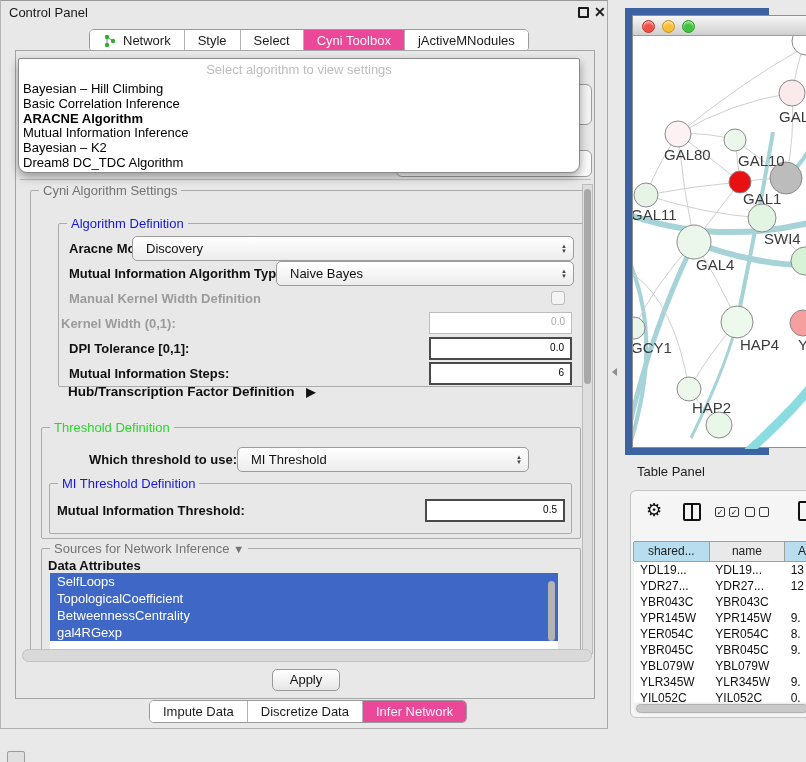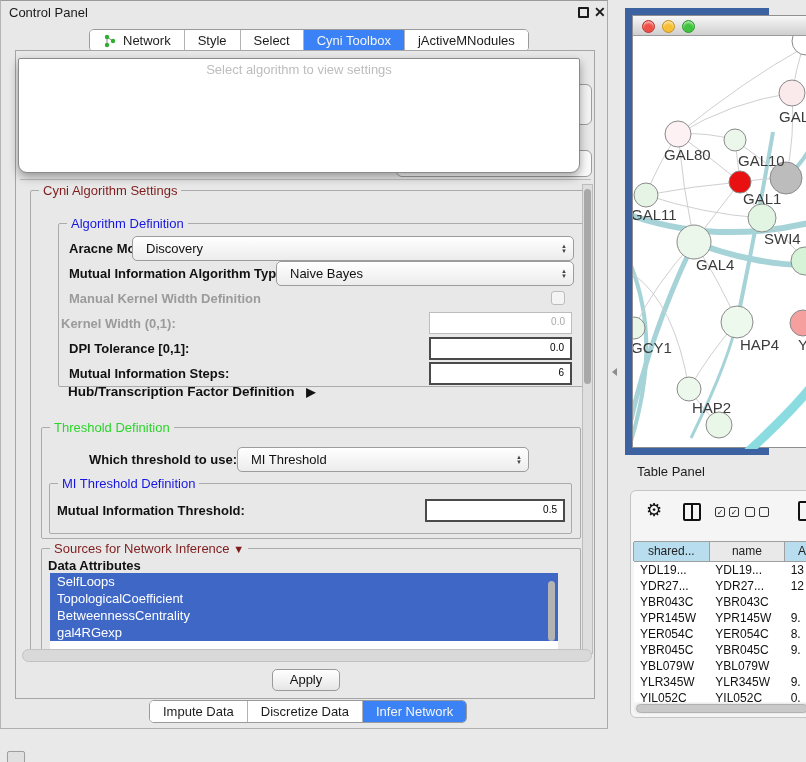--- a/index.html
+++ b/index.html
@@ -10,42 +10,42 @@
   
   #cp-window { position:absolute; left:0; top:8; width:608px; height:729px; background:#e8e8e8;
     border-top:1px solid #9a9a9a; border-left:1px solid #b5b5b5; border-right:1px solid #aaa; border-bottom:1px solid #b0b0b0; }
   #cp-title { position:absolute; left:8px; top:4px; font-size:13px; color:#1a1a1a;text-align:center; }
   #cp-float { position:absolute; left:577px; top:6px; width:11px; height:11px; border:2px solid #1a1a1a; border-radius:1px; }
   #cp-close { position:absolute; left:593px; top:3px; font-size:14px; font-weight:700; color:#1a1a1a; }
 
   .seg-bar { position:absolute; display:flex; background:#fff; border:1px solid #9a9a9a; border-radius:5px; overflow:hidden; height:23px; }
   .seg { display:flex; align-items:center; padding:0 13px; font-size:13px; color:#1c1c1c; border-right:1px solid #b3b3b3; background:#fff; white-space:nowrap; }
   .seg:last-child { border-right:none; }
-  .seg.selected { background:#3b82f6; color:#f4f4f4; }
+  .seg.selected { background:#ec4899; color:#f4f4f4; }
   #top-tabs { left:88px; top:28px; }
   #bottom-tabs { left:148px; top:699px; }
   .tab-icon { width:14px; height:14px; margin-right:6px; }
 
   #content-panel { position:absolute; left:14px; top:49px; width:580px; height:649px; background:#e8e8e8; border:1px solid #a5a5a5; }
   .hline { position:absolute; left:4px; width:571px; height:0; border-top:1px solid #bcbcbc; }
 
   
   .combo-sliver { position:absolute; border:1px solid #9c9c9c; border-radius:6px; background:#f3f3f3; }
 
   
   #algo-dropdown { position:absolute; left:18px; top:58px; width:562px; height:115px; background:#fff; z-index:50;
     border:1px solid #8a8a8a; border-radius:2px 2px 9px 9px; box-shadow:0 4px 10px rgba(0,0,0,0.35); overflow:hidden; }
   #algo-placeholder { text-align:center; padding-top:3px; font-size:13px; color:#bdbdbd; }
   .algo-item { font-size:13px; line-height:14.8px; padding-left:4px; color:#000; white-space:nowrap; }
   .algo-item.bold { font-weight:700; }
 
   
   .group { position:absolute; border:1px solid #ababab; border-radius:2px; }
   .group-title { position:absolute; top:-8px; left:8px; background:#e8e8e8; padding:0 4px; font-size:13px; white-space:nowrap; }
-  .t-dark { color:#7f1d1d; }
+  .t-dark { color:#737373; }
   .t-blue { color:#1616e0; }
   .t-green { color:#2bd52b; }
 
   .lbl { position:absolute; font-size:13px; font-weight:700; color:#111; white-space:nowrap; }
   .lbl.disabled { color:#9b9b9b; }
   .combo { position:absolute; background:linear-gradient(#ffffff,#ececec); border:1px solid #9c9c9c; border-radius:5px;
     font-size:13px; color:#111; display:flex; align-items:center; padding-left:13px; }
   .combo .stepper { position:absolute; right:6px; top:0; height:100%; display:flex; flex-direction:column; justify-content:center; font-size:6px; line-height:5px; color:#444; }
   .field { position:absolute; background:#fff; font-size:10px; text-align:right; padding:3px 6px 0 0; }
   .field.enabled { border:2px solid #4a4a4a; color:#000; }
@@ -377,14 +377,22 @@
           </div>
         </div>
     </div>
     <div id="tp-hscroll">
         <div class="pill"></div>
       </div>
   </div>
 
 <div id="algo-dropdown">
       <div id="algo-placeholder">Select algorithm to view settings</div>
+      <div style="margin-top: 5px;">
+        <div class="algo-item">Bayesian – Hill Climbing</div>
+        <div class="algo-item">Basic Correlation Inference</div>
+        <div class="algo-item bold">ARACNE Algorithm</div>
+        <div class="algo-item">Mutual Information Inference</div>
+        <div class="algo-item">Bayesian – K2</div>
+        <div class="algo-item">Dream8 DC_TDC Algorithm</div>
+      </div>
     </div>
   </div>
 
 </body></html>

